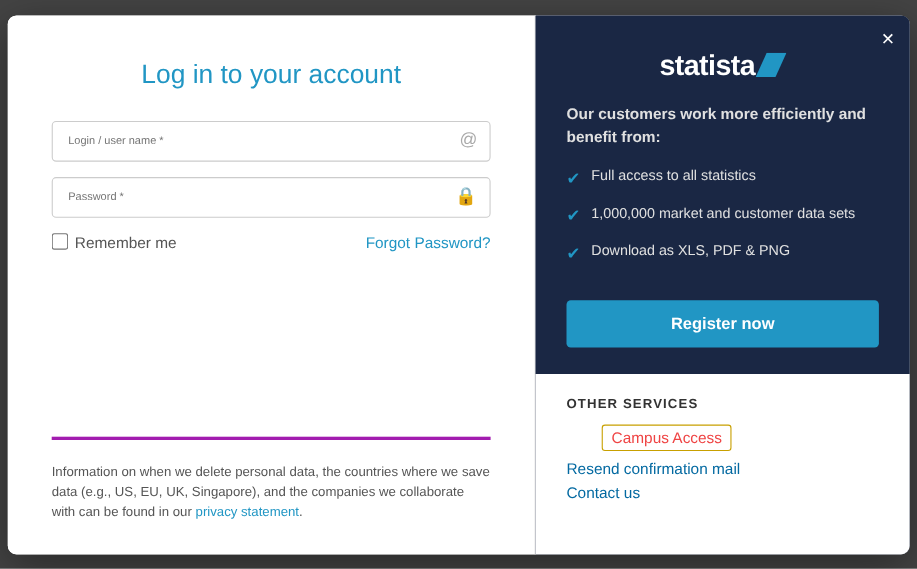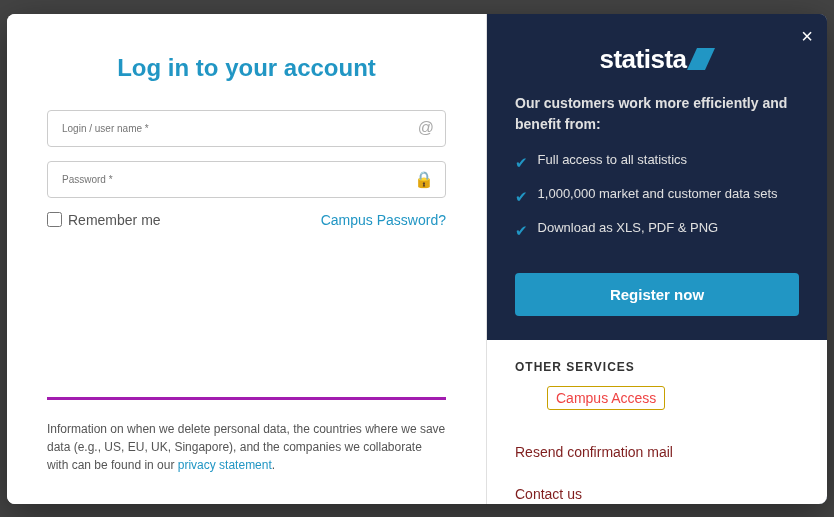--- a/index.html
+++ b/index.html
@@ -36,21 +36,21 @@
       flex: 1;
       padding: 40px 40px 30px 40px;
       display: flex;
       flex-direction: column;
       background: #fff;
       border-right: 1px solid #e0e0e0;
     }
     .left-panel h1 {
       font-size: 24px;
       color: #2196c4;
-      font-weight: bold;
+      font-weight: normal;
       text-align: center;
       margin-bottom: 28px;
     }
     .input-group {
       margin-bottom: 14px;
       position: relative;
     }
     .input-group input {
       width: 100%;
       padding: 12px 40px 12px 14px;
@@ -211,24 +211,23 @@
       text-decoration: none;
       border: 1.5px solid #c8a000;
       border-radius: 3px;
       padding: 3px 8px;
       margin-bottom: 8px;
       margin-left: 32px;
     }
     .service-link {
       display: block;
       font-size: 14px;
-      color: #7f1d1d;
+      color: #0369a1;
       text-decoration: none;
       margin-bottom: 6px;
-      margin-top: 26px;
     }
   </style>
 </head>
 <body>
 
 <div class="modal-overlay">
   <div class="modal">
 
     <div class="left-panel">
       <h1>Log in to your account</h1>
@@ -241,21 +240,21 @@
       <div class="input-group">
         <input type="password" placeholder="Password *" style="">
         <span class="input-icon">🔒</span>
       </div>
 
       <div class="remember-forgot">
         <label class="remember-me">
           <input type="checkbox" style="">
           <span>Remember me</span>
         </label>
-        <a href="#" class="forgot-link">Campus Password?</a>
+        <a href="#" class="forgot-link">Forgot Password?</a>
       </div>
 
 
       <div class="privacy-notice">
         <span>Information on when we delete personal data, the countries where we save data (e.g., US, EU, UK, Singapore), and the companies we collaborate with can be found in our </span><a href="#">privacy statement</a><span>.</span>
       </div>
     </div>
 
     <div class="right-panel">
       <button class="close-btn">×</button>

